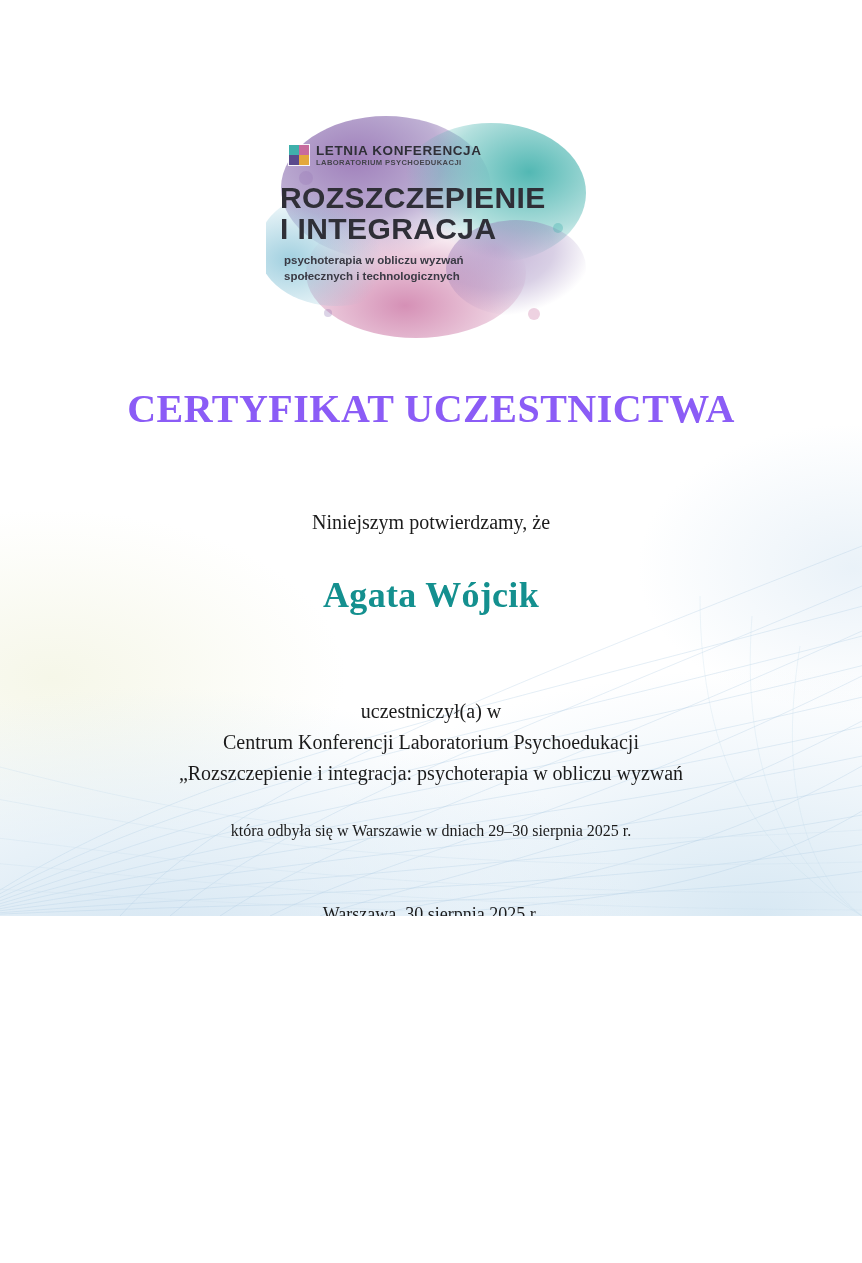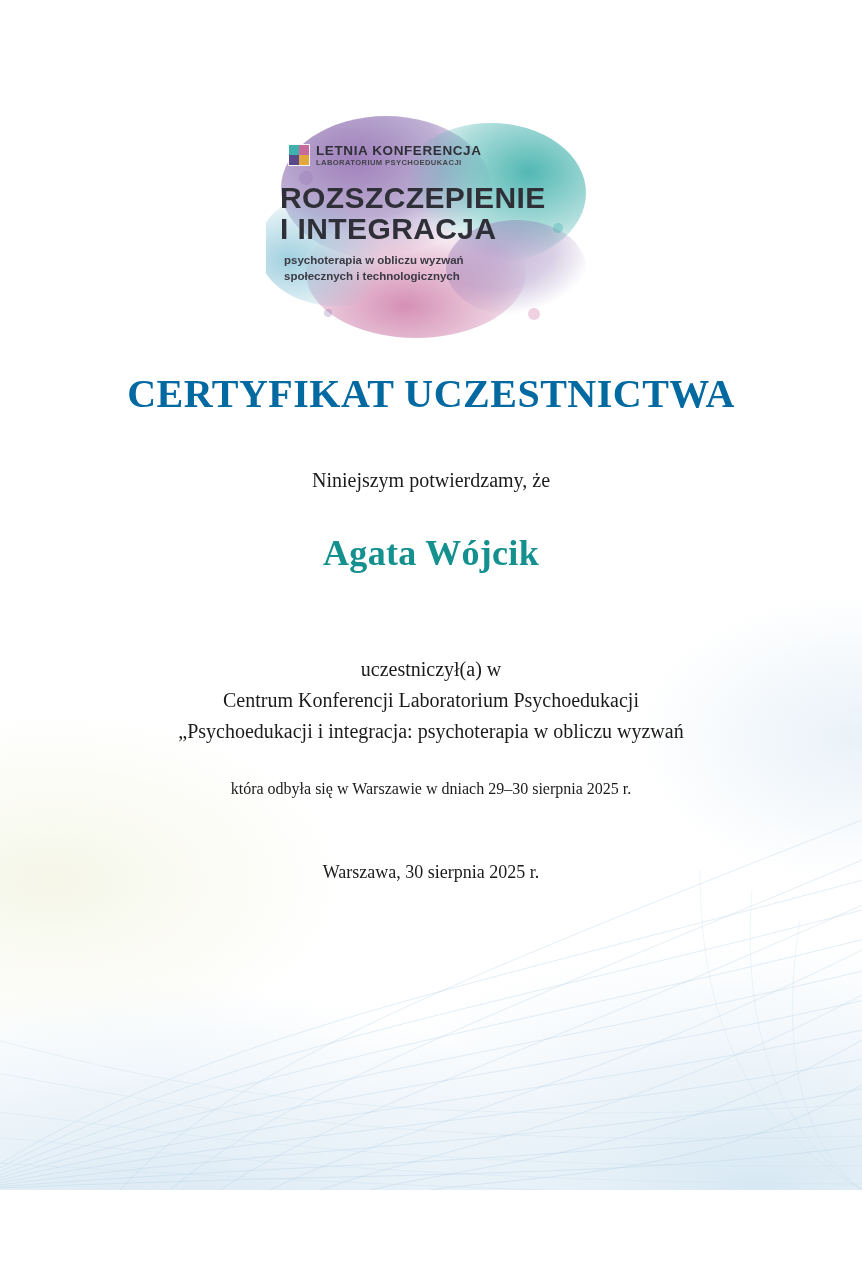--- a/index.html
+++ b/index.html
@@ -10,21 +10,21 @@
   body {
     width: 862px;
     height: 1263px;
     overflow: hidden;
     font-family: "Liberation Serif", serif;
   }
 
   .certificate {
     position: relative;
     width: 862px;
-    height: 1190px;
+    height: 916px;
     background: #ffffff;
     overflow: hidden;
   }
 
   
   .bg-wash {
     position: absolute;
     inset: 0;
     background:
       radial-gradient(ellipse 700px 420px at 18% 108%, rgba(198,221,238,0.85) 0%, rgba(214,231,243,0.45) 45%, rgba(255,255,255,0) 72%),
@@ -61,27 +61,27 @@
     left: 0;
     right: 0;
     text-align: center;
   }
 
   .cert-title {
     font-family: "Liberation Serif", serif;
     font-weight: bold;
     font-size: 40px;
     letter-spacing: 0.5px;
-    color: #0369a1;
-    margin: 0;
+    color: #8b5cf6;
+    margin: 15px;
     line-height: 1.2;
   }
 
   .confirm-line {
-    margin-top: 51px;
+    margin-top: 78px;
     font-size: 20px;
     color: #1b1b1b;
     font-family: "Liberation Serif", serif;
   }
 
   .recipient {
     margin-top: 40px;
     font-size: 36px;
     font-weight: bold;
     color: #14908f;
@@ -217,21 +217,21 @@
 
     <h1 class="cert-title">CERTYFIKAT UCZESTNICTWA</h1>
 
     <div class="confirm-line">Niniejszym potwierdzamy, że</div>
 
     <div class="recipient">Agata Wójcik</div>
 
     <div class="body-block">
       <span class="ln">uczestniczył(a) w</span>
       <span class="ln">Centrum Konferencji Laboratorium Psychoedukacji</span>
-      <span class="ln">„Psychoedukacji i integracja: psychoterapia w obliczu wyzwań</span>
+      <span class="ln">„Rozszczepienie i integracja: psychoterapia w obliczu wyzwań</span>
     </div>
 
     <div class="venue-block">
       <span class="ln">która odbyła się w Warszawie w dniach 29–30 sierpnia 2025 r.</span>
     </div>
 
     <div class="place-date">Warszawa, 30 sierpnia 2025 r.</div>
   </div>
 
 </div>

